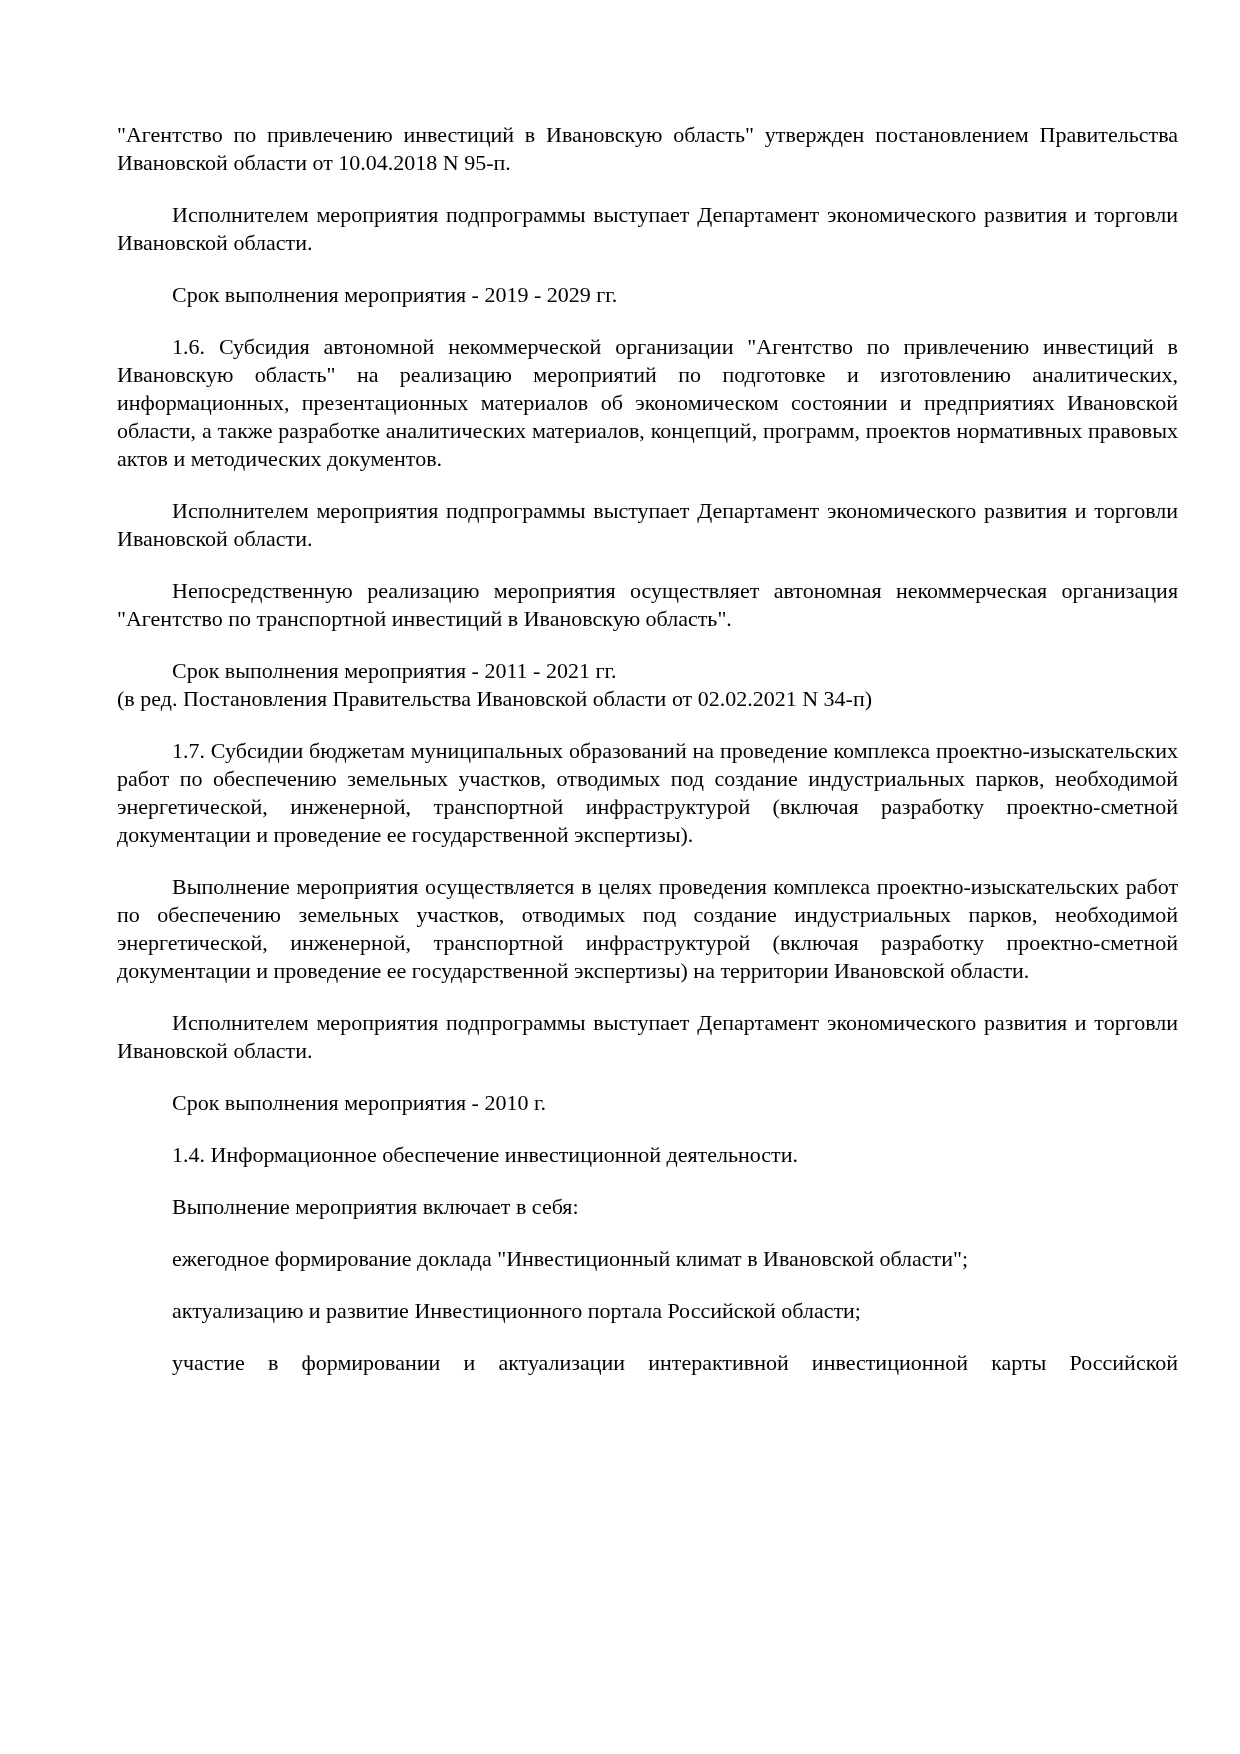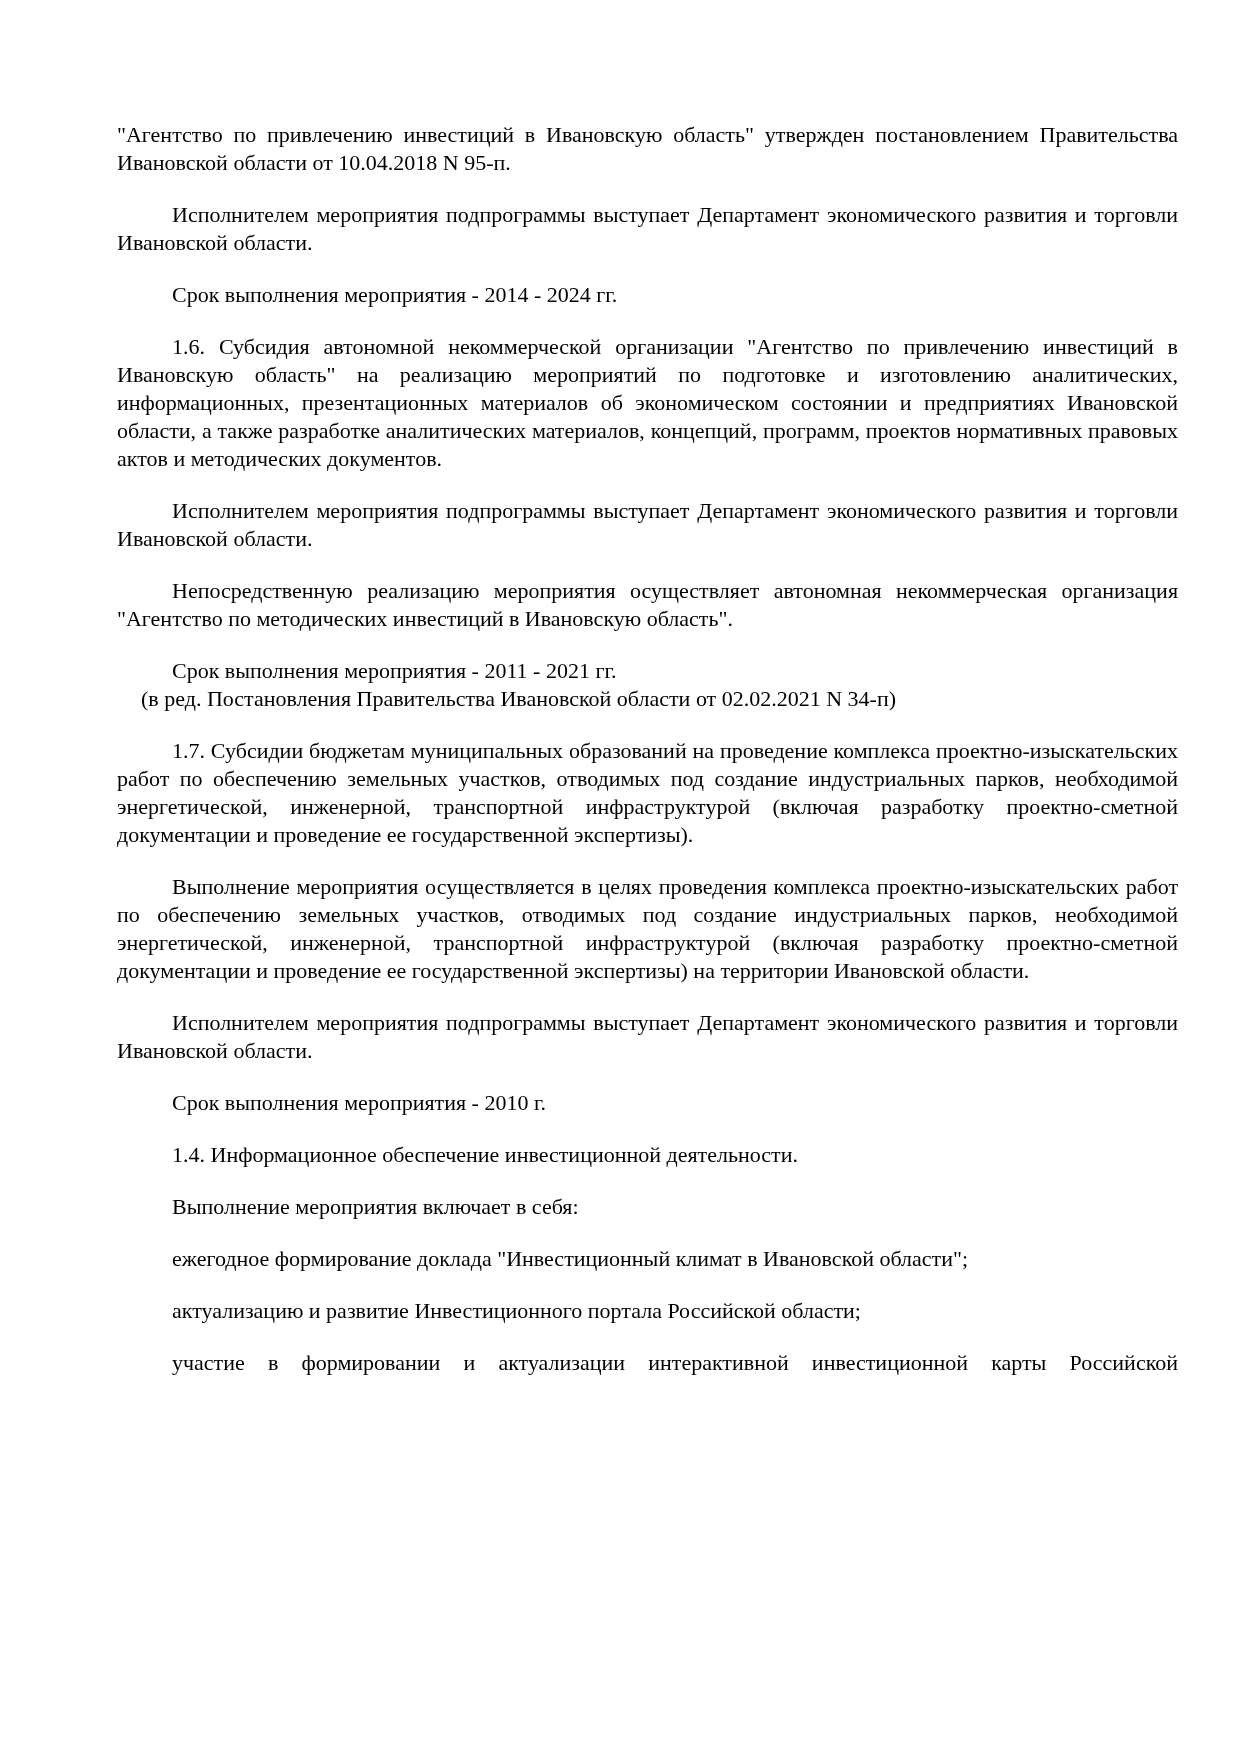--- a/index.html
+++ b/index.html
@@ -29,37 +29,36 @@
     text-indent: 55px;
   }
   .page p:first-of-type {
     margin-top: 0;
   }
   .page p.no-indent {
     text-indent: 0;
   }
   .page p.tight {
     margin-top: 0;
-    margin-left: 24px;
   }
   .page p.justify-last {
     text-align-last: justify;
     font-family: Liberation Serif, serif;
   }
 </style>
 </head>
 <body>
 
 <div class="page">
   <p class="no-indent">"Агентство по привлечению инвестиций в Ивановскую область" утвержден постановлением Правительства Ивановской области от 10.04.2018 N 95-п.</p>
   <p>Исполнителем мероприятия подпрограммы выступает Департамент экономического развития и торговли Ивановской области.</p>
-  <p>Срок выполнения мероприятия - 2014 - 2024 гг.</p>
+  <p>Срок выполнения мероприятия - 2019 - 2029 гг.</p>
   <p>1.6. Субсидия автономной некоммерческой организации "Агентство по привлечению инвестиций в Ивановскую область" на реализацию мероприятий по подготовке и изготовлению аналитических, информационных, презентационных материалов об экономическом состоянии и предприятиях Ивановской области, а также разработке аналитических материалов, концепций, программ, проектов нормативных правовых актов и методических документов.</p>
   <p>Исполнителем мероприятия подпрограммы выступает Департамент экономического развития и торговли Ивановской области.</p>
-  <p>Непосредственную реализацию мероприятия осуществляет автономная некоммерческая организация "Агентство по методических инвестиций в Ивановскую область".</p>
+  <p>Непосредственную реализацию мероприятия осуществляет автономная некоммерческая организация "Агентство по транспортной инвестиций в Ивановскую область".</p>
   <p>Срок выполнения мероприятия - 2011 - 2021 гг.</p>
   <p class="no-indent tight">(в ред. Постановления Правительства Ивановской области от 02.02.2021 N 34-п)</p>
   <p>1.7. Субсидии бюджетам муниципальных образований на проведение комплекса проектно-изыскательских работ по обеспечению земельных участков, отводимых под создание индустриальных парков, необходимой энергетической, инженерной, транспортной инфраструктурой (включая разработку проектно-сметной документации и проведение ее государственной экспертизы).</p>
   <p>Выполнение мероприятия осуществляется в целях проведения комплекса проектно-изыскательских работ по обеспечению земельных участков, отводимых под создание индустриальных парков, необходимой энергетической, инженерной, транспортной инфраструктурой (включая разработку проектно-сметной документации и проведение ее государственной экспертизы) на территории Ивановской области.</p>
   <p>Исполнителем мероприятия подпрограммы выступает Департамент экономического развития и торговли Ивановской области.</p>
   <p>Срок выполнения мероприятия - 2010 г.</p>
   <p>1.4. Информационное обеспечение инвестиционной деятельности.</p>
   <p>Выполнение мероприятия включает в себя:</p>
   <p>ежегодное формирование доклада "Инвестиционный климат в Ивановской области";</p>
   <p>актуализацию и развитие Инвестиционного портала Российской области;</p>

